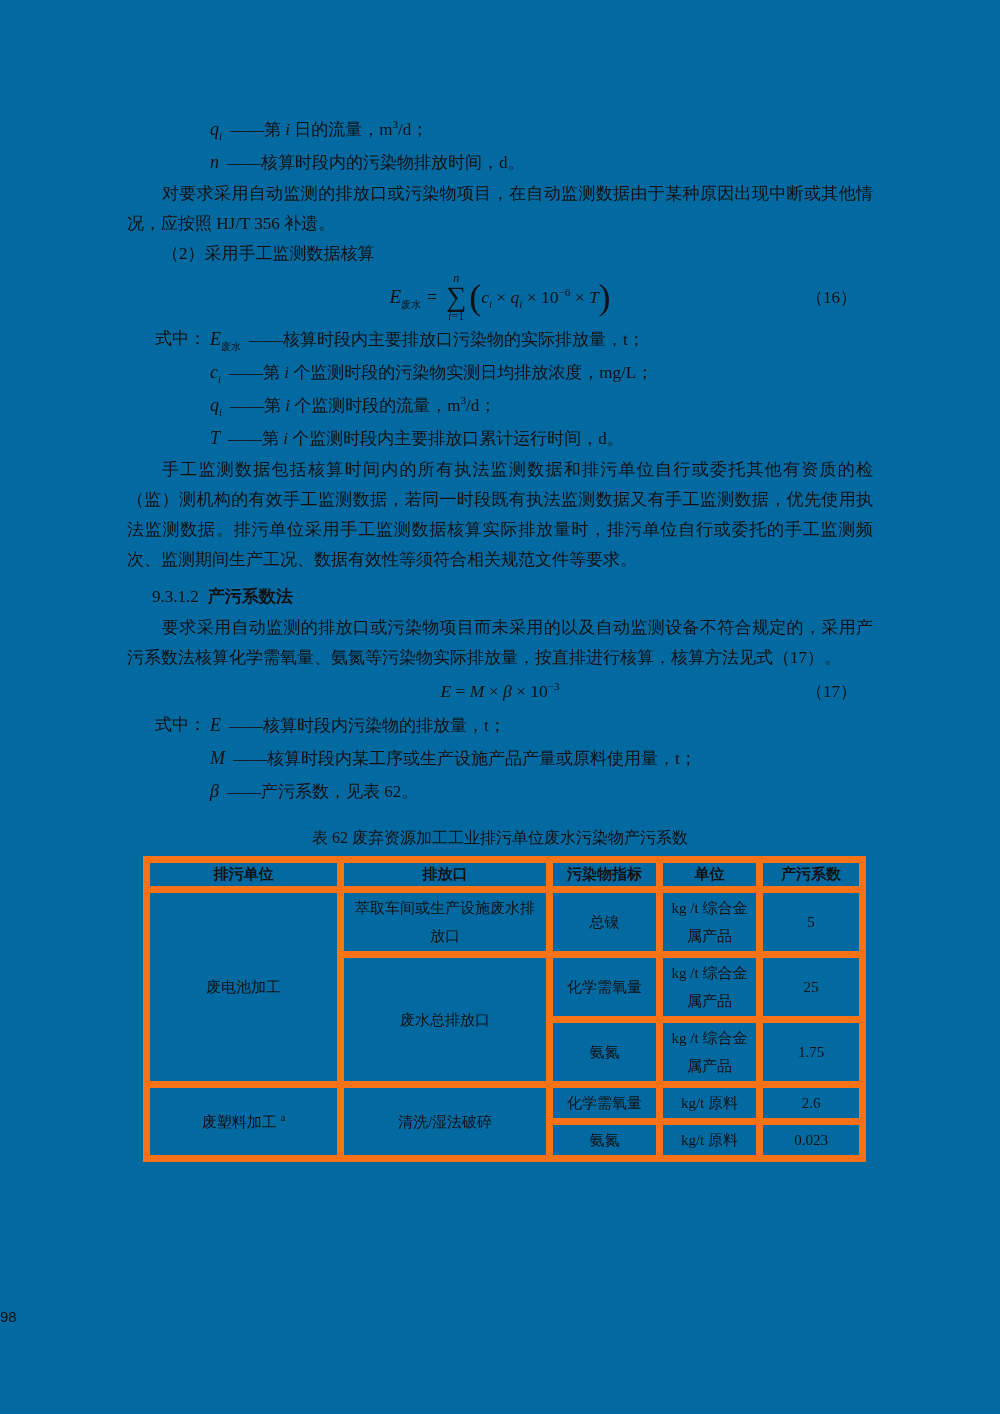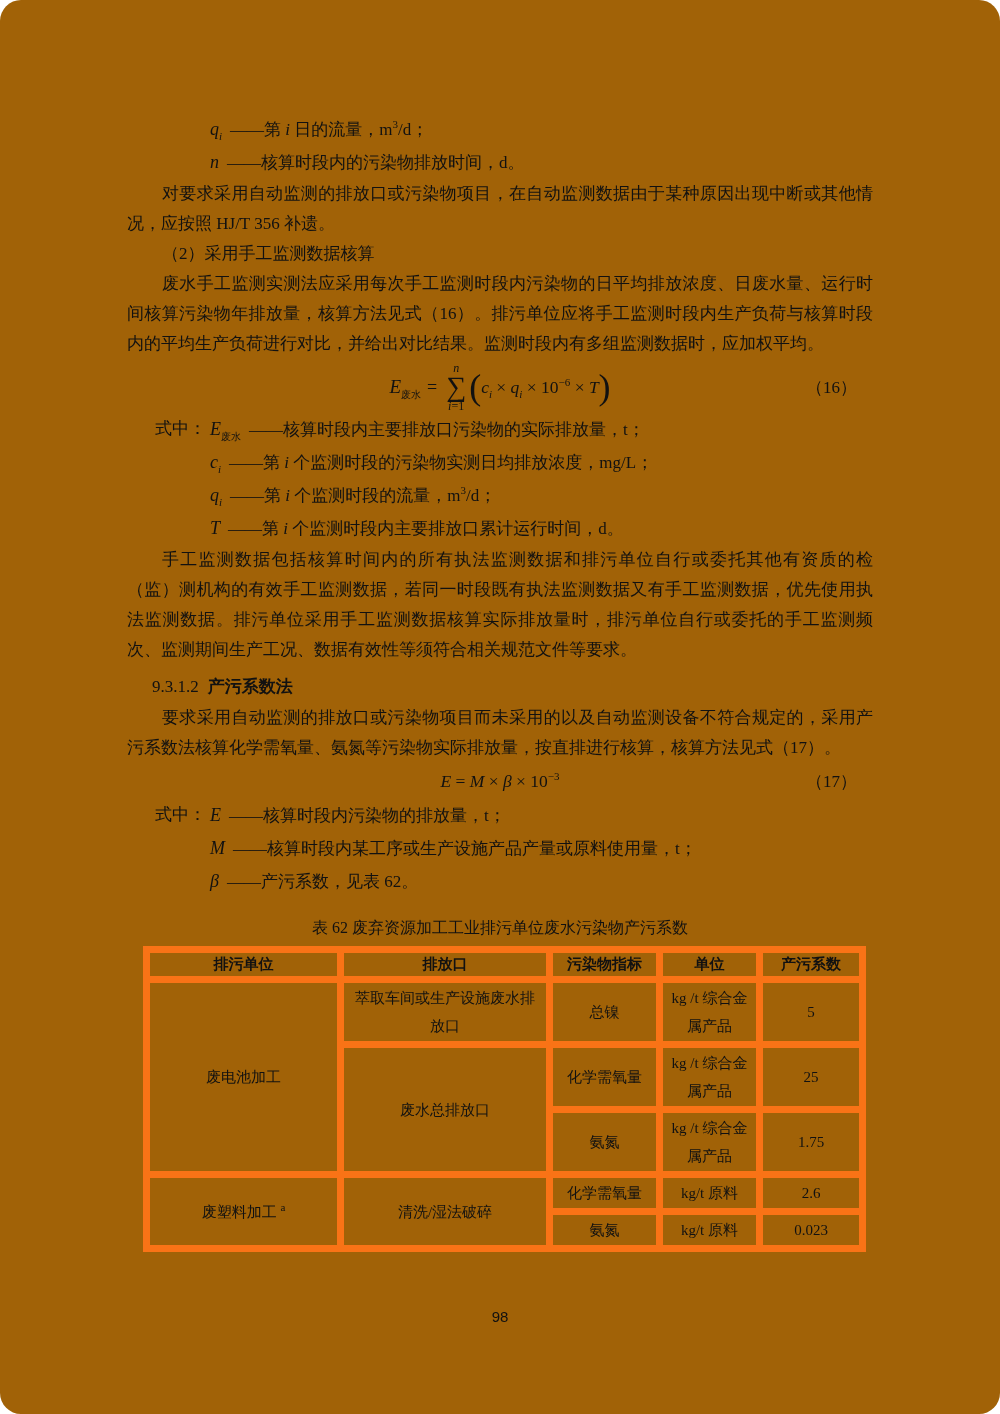--- a/index.html
+++ b/index.html
@@ -7,22 +7,21 @@
   body {
     width:1000px; height:1414px;
     font-family:"Liberation Serif","DejaVu Serif",serif;
     color:#111111;
   }
   .page {
     position:relative;
     width:1000px; height:1414px;
     padding:113px 127px 0 127px;
     overflow:hidden;
-    background:#a16207;
-    border-radius:21px;
+    background:#0369a1;
   }
   .it { font-style:italic; }
   sub, sup { font-size:11px; line-height:0; }
   sub.cjk { font-size:10px; }
   
   .def-line {
     position:relative; padding-left:83px;
     font-size:17px; line-height:33px; height:33px;
   }
   .def-sym { display:inline-block; margin-right:8px; font-size:18px; }
@@ -72,41 +71,40 @@
     font-size:15px; padding:1px 4px;
   }
   .coef th { height:30px; font-weight:bold; border-bottom:1.5px solid #000; }
   tr.tall td { height:62px; line-height:28px; }
   tr.short td { height:30px; line-height:28px; }
   tr.group-end td { border-bottom:1.5px solid #000; }
   td.pre { white-space:pre-line; }
   
   .pageno {
     position:absolute; top:1308px; left:0; width:100%;
-    text-align:center; font-size:15px;
+    text-align:left; font-size:15px;
     font-family:"Liberation Sans","DejaVu Sans",sans-serif;
   }
 </style>
 </head>
 <body>
 
 <div class="page">
 
   <div class="def-line">
     <span class="def-sym"><span class="it">q</span><sub class="it">i</sub></span><span><span>——第 </span><span class="it">i</span><span> 日的流量，m</span><sup>3</sup><span>/d；</span></span>
   </div>
   <div class="def-line">
     <span class="def-sym"><span class="it">n</span></span><span><span>——核算时段内的污染物排放时间，d。</span></span>
   </div>
 
   <p class="para">对要求采用自动监测的排放口或污染物项目，在自动监测数据由于某种原因出现中断或其他情况，应按照 HJ/T 356 补遗。</p>
 
   <div class="item-line">（2）采用手工监测数据核算</div>
 
-  <p class="para">废水手工监测实测法应采用每次手工监测时段内污染物的日平均排放浓度、日废水量、运行时间核算污染物年排放量，核算方法见式（16）。排污单位应将手工监测时段内生产负荷与核算时段内的平均生产负荷进行对比，并给出对比结果。监测时段内有多组监测数据时，应加权平均。</p>
 
   <div class="eq eq16">
     <span class="eq-lhs"><span class="it">E</span><sub class="cjk">废水</sub></span>
     <span class="eq-equals">=</span>
     <span class="sum">
       <span class="sum-top"><span class="it">n</span></span>
       <span class="sum-sigma">∑</span>
       <span class="sum-bottom"><span class="it">i</span><span>=1</span></span>
     </span>
     <span class="big-paren">(</span>

